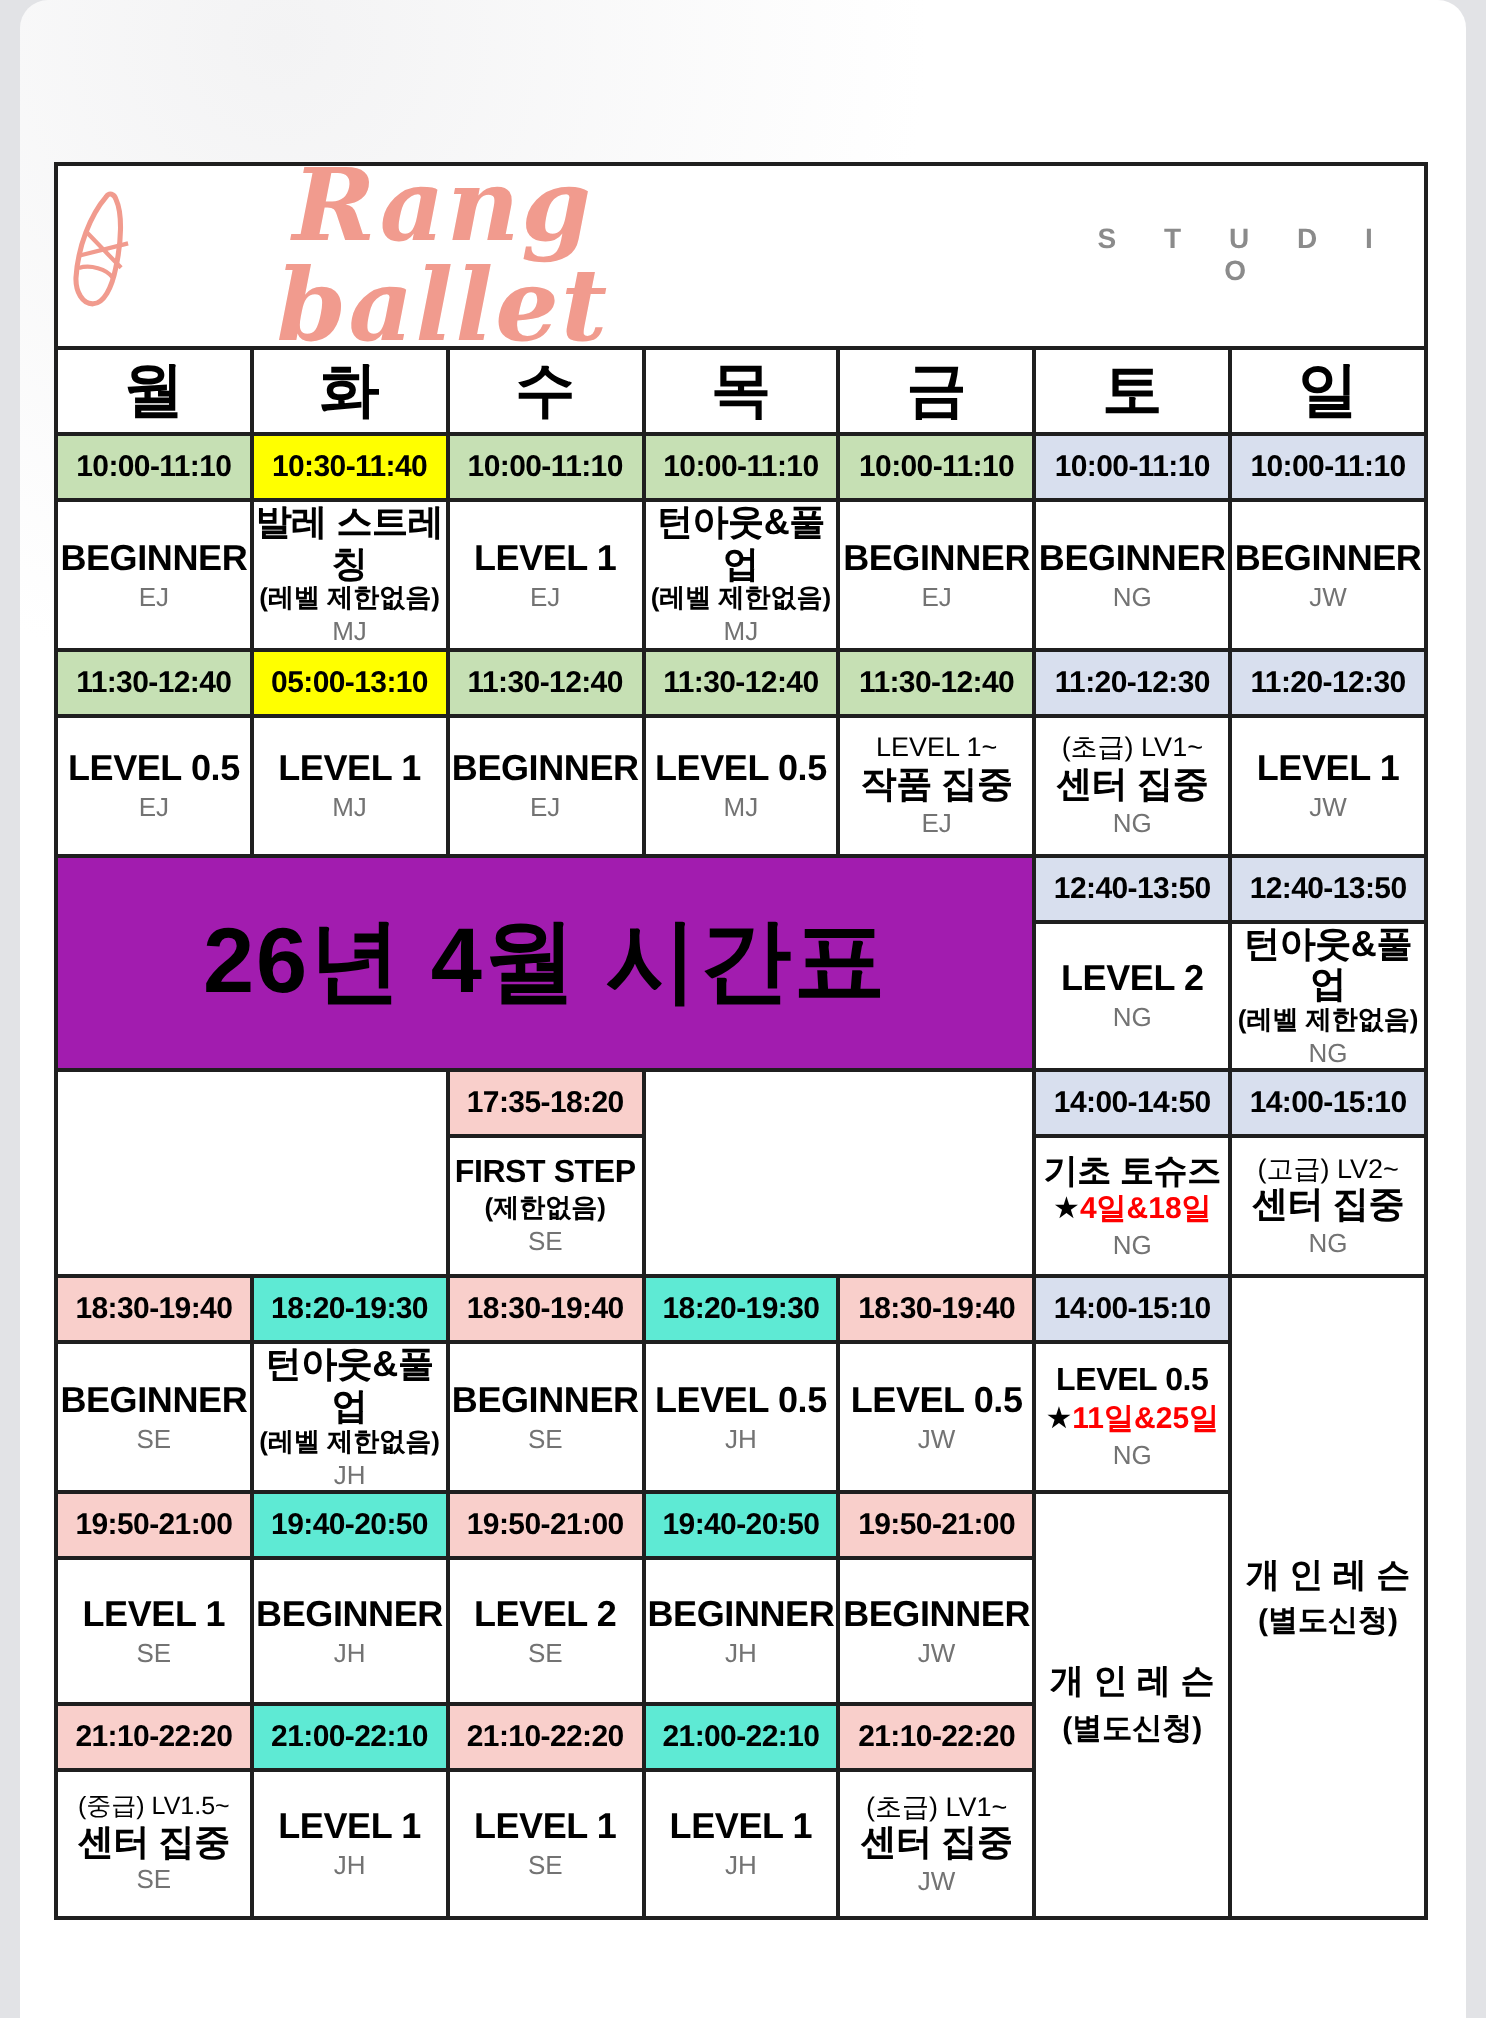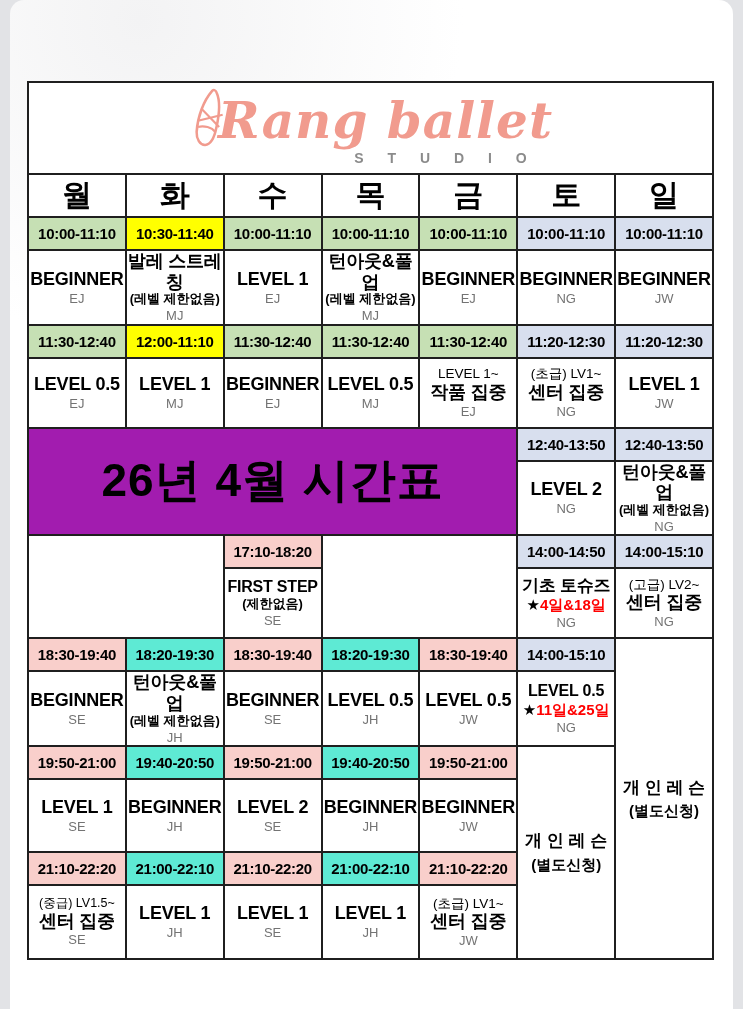--- a/index.html
+++ b/index.html
@@ -45,21 +45,21 @@
   .csub{font-size:13px;font-weight:700;line-height:1.15;}
   .cstar{font-size:15px;font-weight:700;line-height:1.2;}
   .cstar .red{color:#ff0000;}
   .cteacher{font-size:13px;color:#737373;margin-top:2px;line-height:1.1;}
   .title-cell{background:#a21caf;}
   .big-title{font-size:46px;font-weight:800;letter-spacing:1px;}
   .private{font-size:17px;font-weight:700;line-height:1.5;}
   .private .sub{font-size:15px;}
   
   .logo-cell{background:#fff;}
-  .logo{display:flex;flex-direction:column;align-items:center;justify-content:center;height:90px;}
+  .logo{display:flex;flex-direction:row;align-items:center;justify-content:center;height:90px;}
   .logo-main{display:flex;align-items:center;justify-content:center;height:62px;}
   .shoe-svg{margin-right:-14px;margin-top:-4px;}
   .logo-script{
     font-family:"DejaVu Serif","Liberation Serif",serif;
     font-style:italic;font-weight:600;
     font-size:50px;color:#f19b8e;letter-spacing:1px;line-height:1;
   }
   .logo-studio{
     font-size:14px;letter-spacing:10px;color:#8b8b8b;font-weight:600;
     align-self:center;margin-left:150px;margin-top:-2px;
@@ -147,21 +147,21 @@
       <div class="cteacher">NG</div>
     </td>
     <td class="cls">
       <div class="cname">BEGINNER</div>
       <div class="cteacher">JW</div>
     </td>
   </tr>
 
   <tr class="time-row">
     <td class="time green">11:30-12:40</td>
-    <td class="time yellow">12:00-11:10</td>
+    <td class="time yellow">05:00-13:10</td>
     <td class="time green">11:30-12:40</td>
     <td class="time green">11:30-12:40</td>
     <td class="time green">11:30-12:40</td>
     <td class="time lav">11:20-12:30</td>
     <td class="time lav">11:20-12:30</td>
   </tr>
 
   <tr class="c2">
     <td class="cls">
       <div class="cname">LEVEL 0.5</div>
@@ -209,21 +209,21 @@
     </td>
     <td class="cls">
       <div class="cname">턴아웃&amp;풀업</div>
       <div class="csub">(레벨 제한없음)</div>
       <div class="cteacher">NG</div>
     </td>
   </tr>
 
   <tr class="time-row">
     <td class="cls" colspan="2" rowspan="2"></td>
-    <td class="time pink">17:10-18:20</td>
+    <td class="time pink">17:35-18:20</td>
     <td class="cls" colspan="2" rowspan="2"></td>
     <td class="time lav">14:00-14:50</td>
     <td class="time lav">14:00-15:10</td>
   </tr>
   <tr class="c4">
     <td class="cls yellow">
       <div class="cname" style="font-size:16px">FIRST STEP</div>
       <div class="csub">(제한없음)</div>
       <div class="cteacher">SE</div>
     </td>

